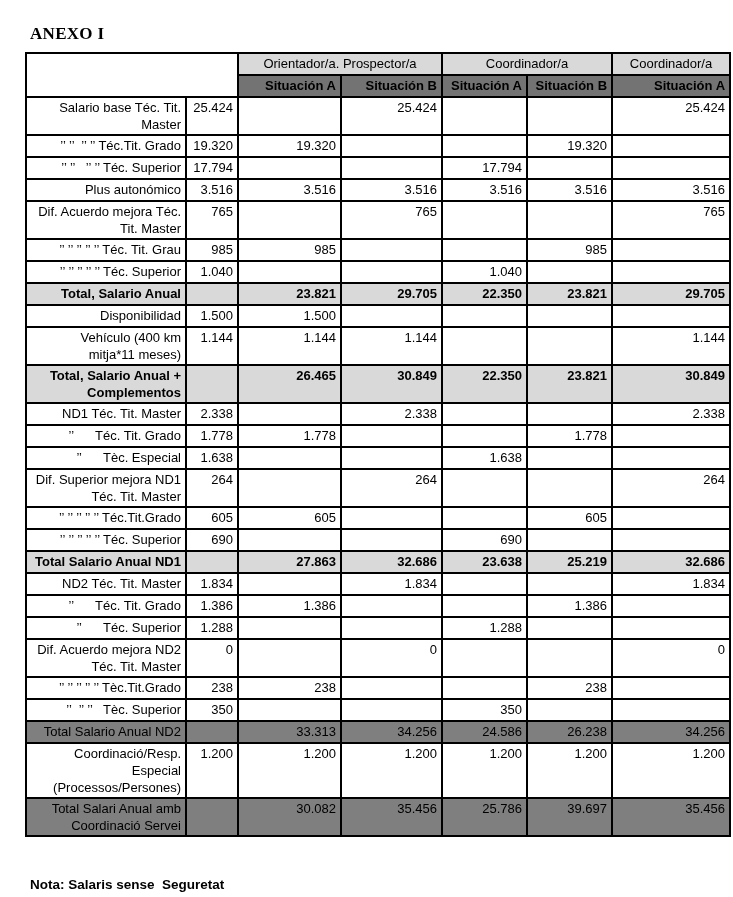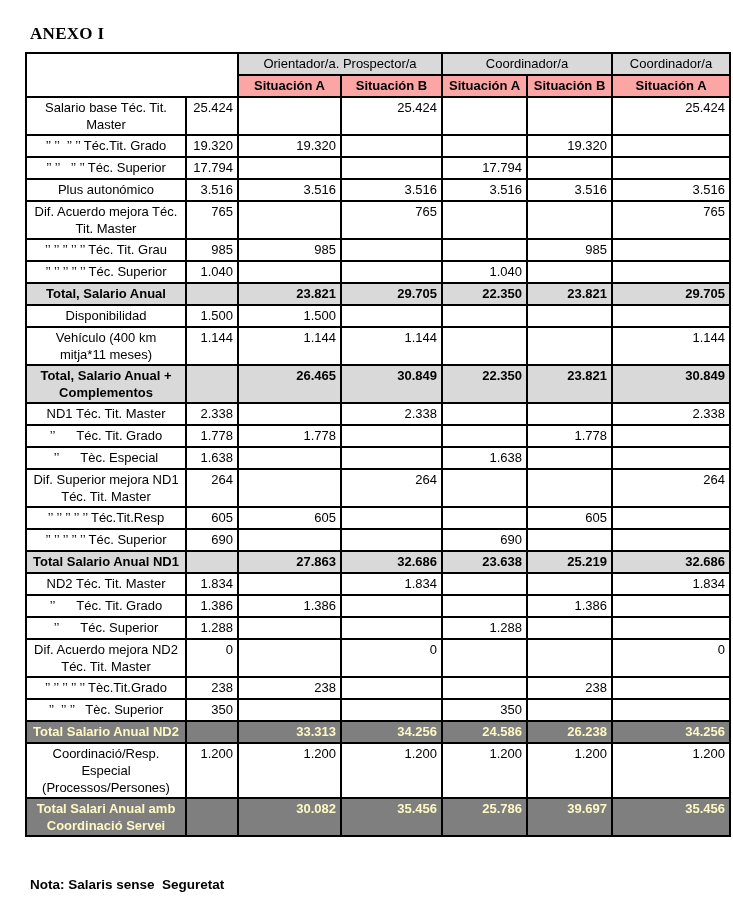--- a/index.html
+++ b/index.html
@@ -47,42 +47,42 @@
     border: none;
     background: transparent;
   }
   th.group-header {
     background: #d9d9d9;
     font-weight: normal;
     text-align: center;
     height: 18px;
   }
   th.sub-header {
-    background: #fca5a5;
+    background: #737373;
     font-weight: bold;
-    text-align: center;
+    text-align: right;
     height: 18px;
   }
   td.label-cell {
-    text-align: center;
+    text-align: right;
     white-space: pre-wrap;
     height: 18px;
   }
   td.num-cell {
     text-align: right;
     height: 18px;
   }
   tr.row-total-light td {
     background: #d9d9d9;
     font-weight: bold;
   }
   tr.row-total-dark td {
     background: #7f7f7f;
-    color: #fef9c3;
-    font-weight: bold;
+    color: #000000;
+    font-weight: normal;
   }
   .note {
     font-weight: bold;
     font-size: 13.5px;
     line-height: 17px;
     margin: 5px 0 0 5px;
     white-space: pre-wrap;
   }
 </style>
 </head>
@@ -247,21 +247,21 @@
         <tr class="row-normal">
           <td class="label-cell">Dif. Superior mejora ND1 Téc. Tit. Master</td>
           <td class="num-cell">264</td>
           <td class="num-cell"></td>
           <td class="num-cell">264</td>
           <td class="num-cell"></td>
           <td class="num-cell"></td>
           <td class="num-cell">264</td>
         </tr>
         <tr class="row-normal">
-          <td class="label-cell">’’ ’’ ’’ ’’ ’’ Téc.Tit.Resp</td>
+          <td class="label-cell">’’ ’’ ’’ ’’ ’’ Téc.Tit.Grado</td>
           <td class="num-cell">605</td>
           <td class="num-cell">605</td>
           <td class="num-cell"></td>
           <td class="num-cell"></td>
           <td class="num-cell">605</td>
           <td class="num-cell"></td>
         </tr>
         <tr class="row-normal">
           <td class="label-cell">’’ ’’ ’’ ’’ ’’ Téc. Superior</td>
           <td class="num-cell">690</td>

